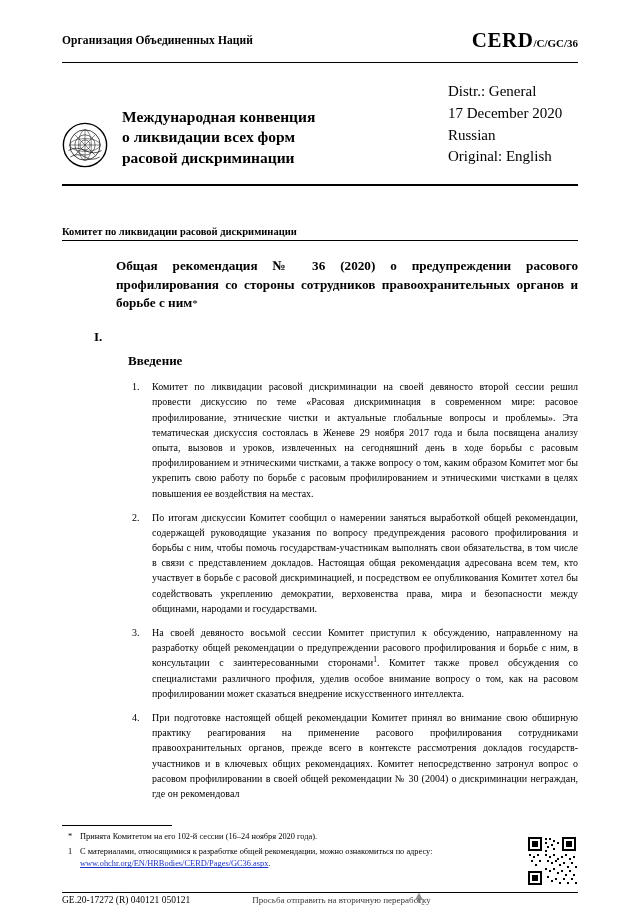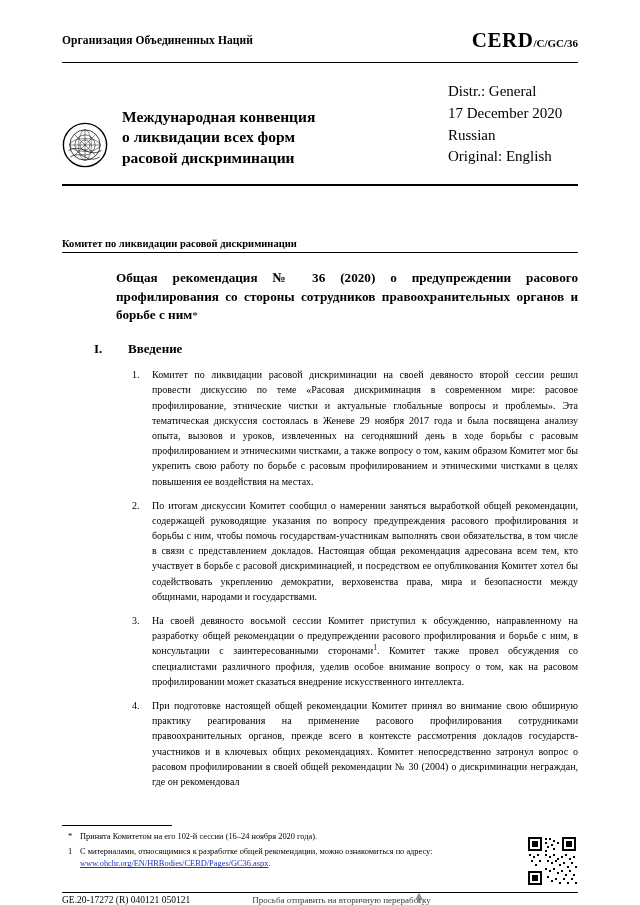--- a/index.html
+++ b/index.html
@@ -84,21 +84,21 @@
   }
   .distr div { white-space: nowrap; }
 
   .rule-thick {
     border-bottom: 2.4px solid #000;
     margin-top: 16px;
   }
 
   
   .committee {
-    margin-top: 52px;
+    margin-top: 40px;
     font-size: 10.5px;
     font-weight: bold;
   }
   .rule-thin2 {
     border-bottom: 0.9px solid #000;
     margin-top: 3px;
   }
 
   
   .body-wrap {
@@ -118,21 +118,21 @@
     display: flex;
     font-weight: bold;
     font-size: 13px;
     margin: 14px 0 10px 0;
   }
   .section-num {
     width: 34px;
     flex: 0 0 34px;
     margin-left: -22px;
   }
-  .section-title { flex: 1 1 auto; }
+  .section-title { flex: 1 1 auto; margin-top: 24px; }
 
   p.para {
     display: flex;
     font-size: 10px;
     line-height: 1.52;
     text-align: justify;
     margin: 0 0 9px 0;
   }
   p.para .pnum {
     flex: 0 0 36px;

